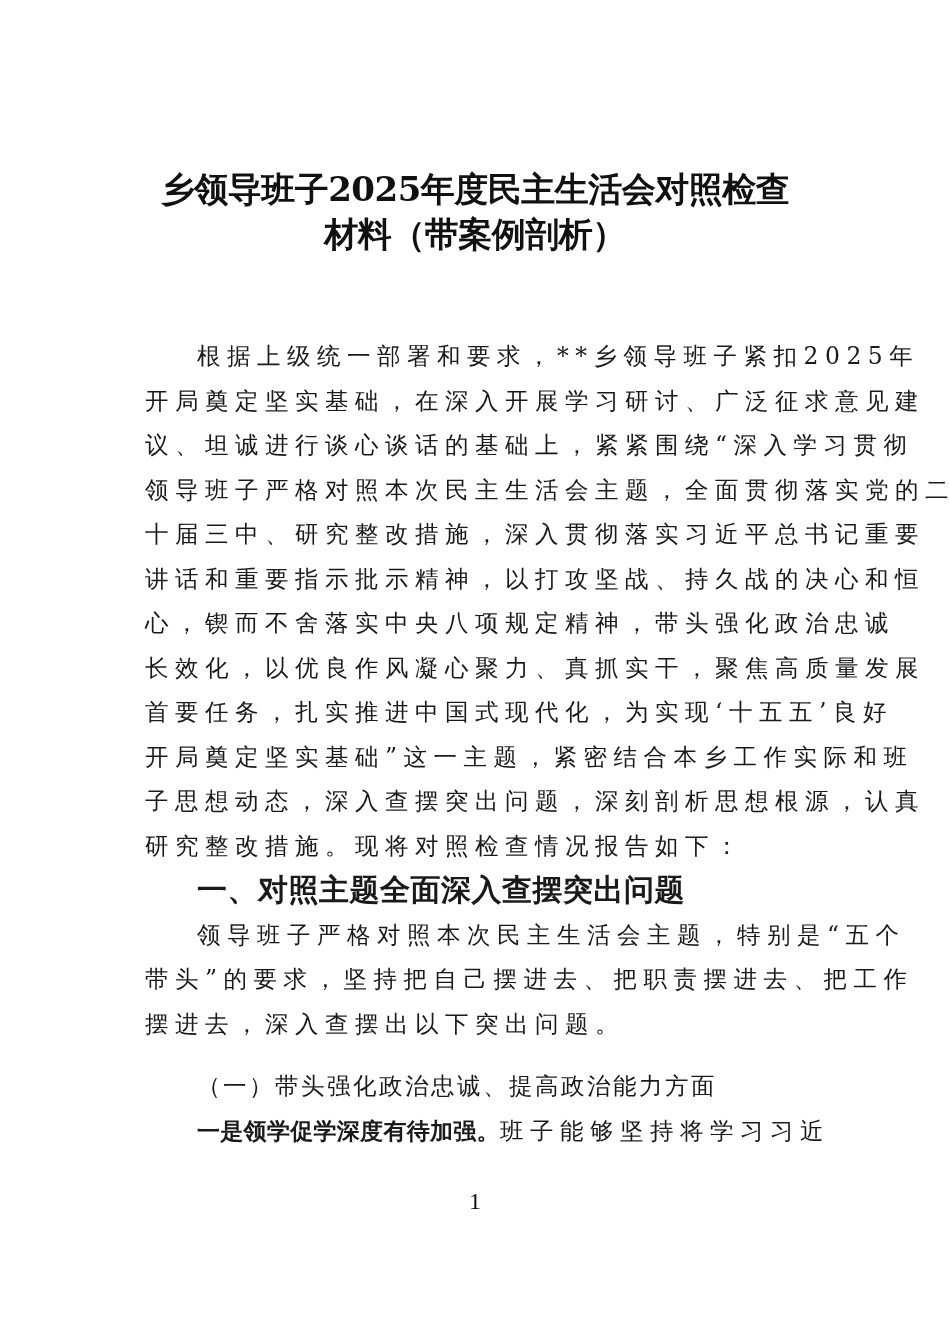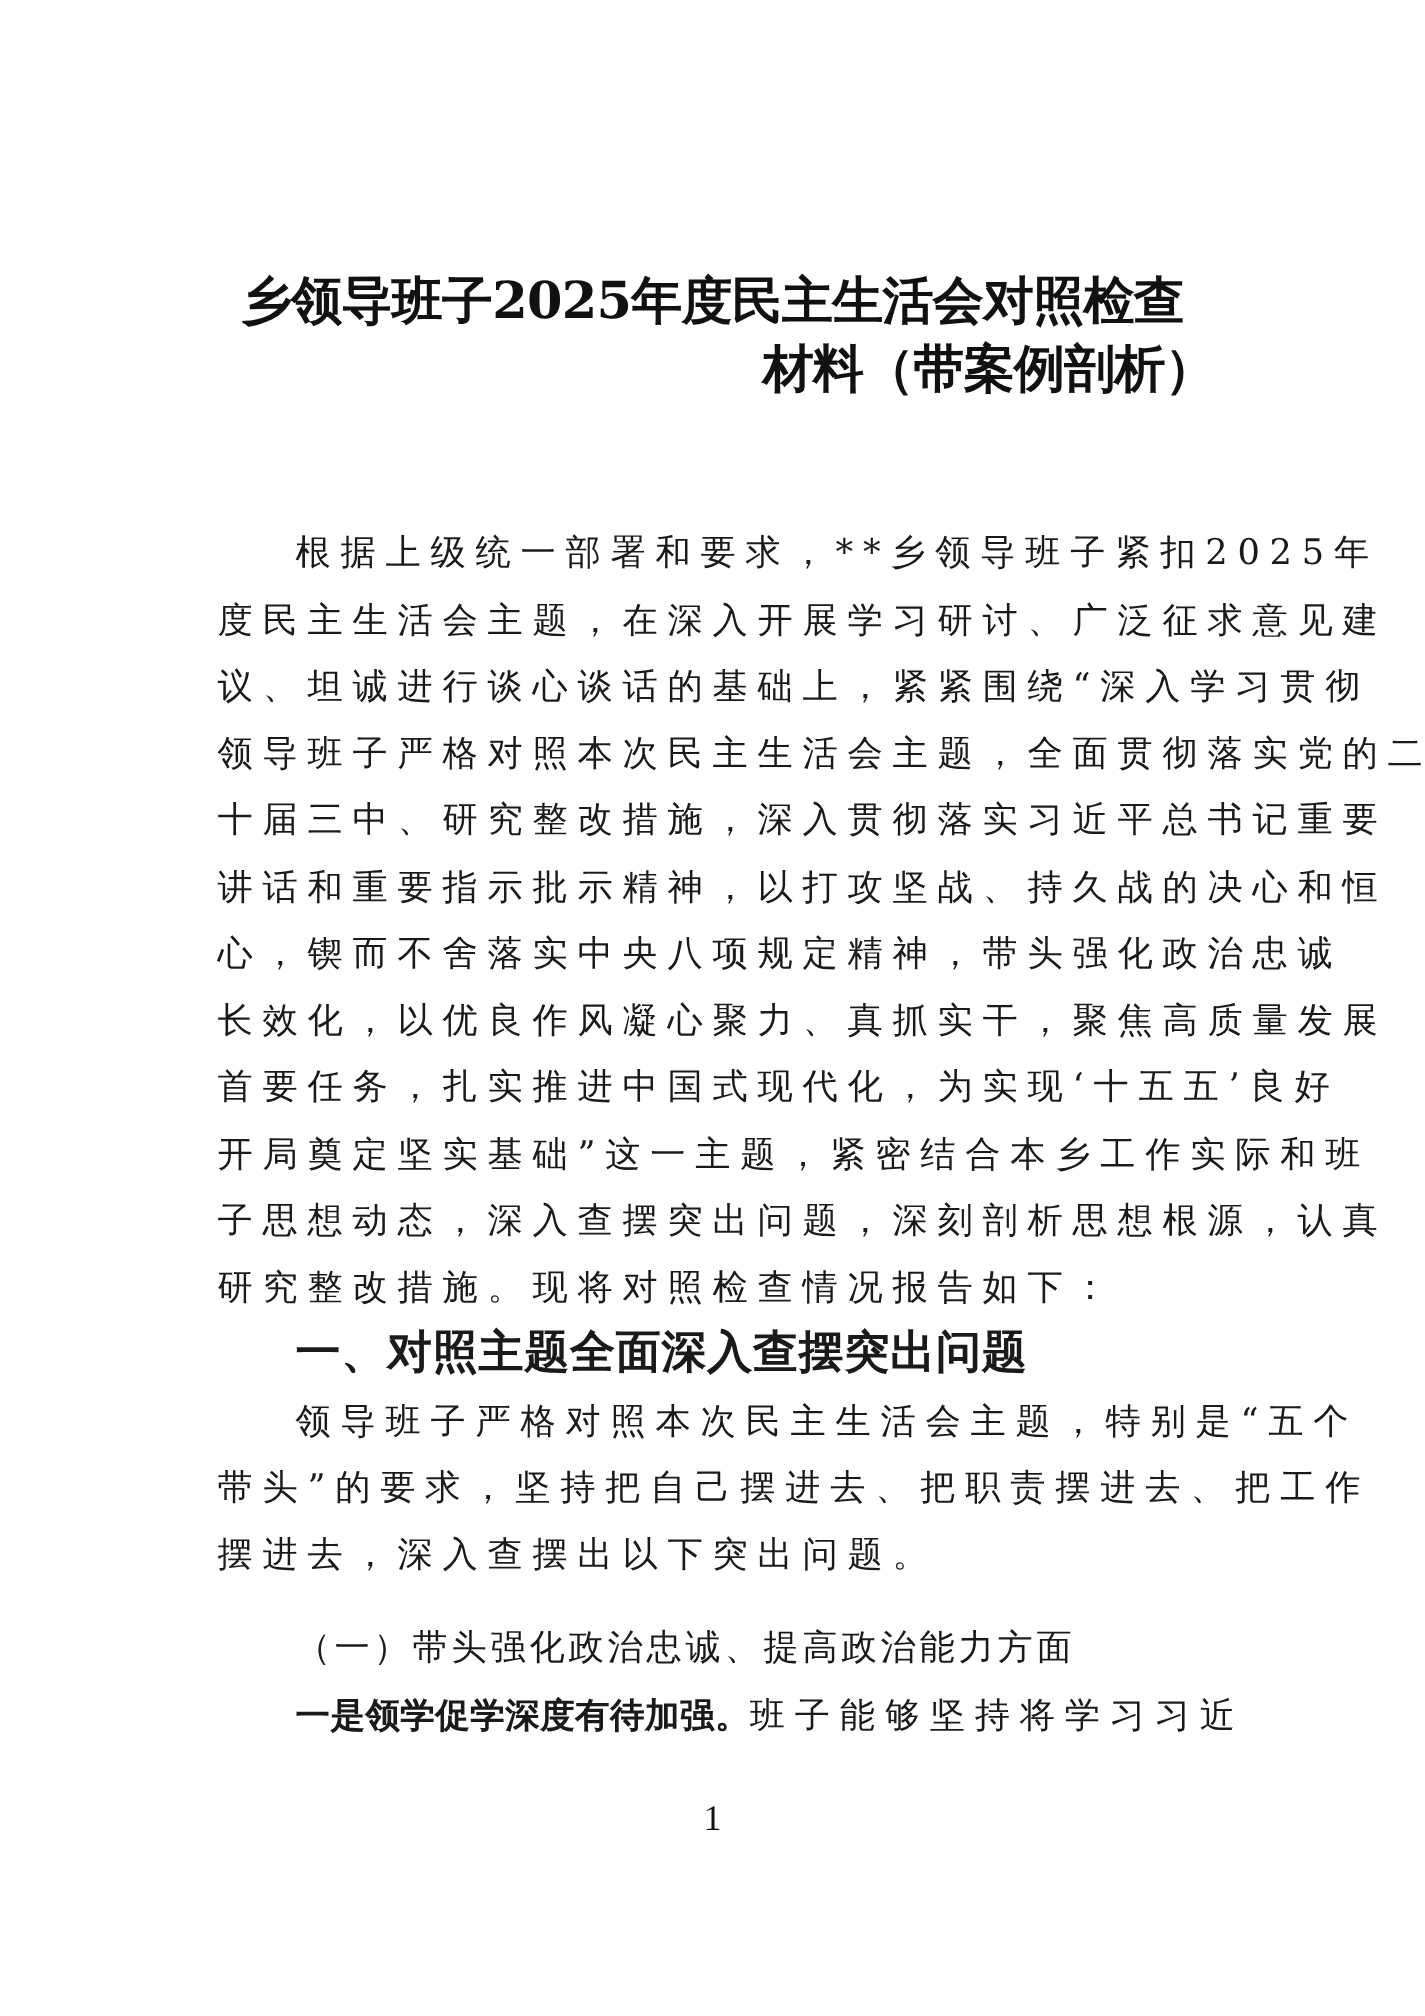--- a/index.html
+++ b/index.html
@@ -1,26 +1,26 @@
 <!DOCTYPE html>
 <html><head>
 <meta charset="utf-8">
 <style>
   html, body { margin: 0; padding: 0; background: #ffffff; }
   body { width: 950px; height: 1344px; position: relative; overflow: hidden;
          font-family: "DejaVu Serif", "Liberation Serif", serif; color: #111; }
-  .page { position: absolute; left: 0; top: 12px; width: 950px; height: 1216px; background: #fff; }
+  .page { position: absolute; left: 0; top: 0; width: 950px; height: 1216px; background: #fff; }
   .title {
     position: absolute; left: 140px; width: 670px; text-align: center;
     font-family: "DejaVu Serif", "Liberation Serif", serif;
     font-weight: bold; font-size: 34px; line-height: 34px; letter-spacing: -0.5px;
     color: #111; white-space: nowrap;
   }
   .title.l1 { top: 172px; }
-  .title.l2 { top: 217px; text-align: right; }
+  .title.l2 { top: 217px; }
   .body-block {
     position: absolute; left: 145px; width: 662px;
     font-size: 23.5px; line-height: 44.5px; letter-spacing: 6.5px;
     text-align: justify; color: #1a1a1a;
   }
   .line { display: block; white-space: nowrap; height: 44.5px; overflow: visible; }
   .heading1 { font-family: "DejaVu Sans", "Liberation Sans", sans-serif; font-weight: bold; letter-spacing: 0.5px; font-size: 30px; }
   .heading2 { letter-spacing: 2.5px; }
   .bold-lead { font-family: Liberation Mono, monospace; font-weight: bold; letter-spacing: 0.3px; font-size: 23px; }
   .indent { padding-left: 52px; }
@@ -34,21 +34,21 @@
 <body>
 
 <div class="page">
 
   <div class="title l1">乡领导班子2025年度民主生活会对照检查</div>
   <div class="title l2">材料（带案例剖析）</div>
 
   <div class="body-block" style="top:334px;">
     <div>
       <span class="line indent">根据上级统一部署和要求，**乡领导班子紧扣2025年</span>
-      <span class="line">度民主生活会主题，在深入开展学习研讨、广泛征求意见建</span>
+      <span class="line">开局奠定坚实基础，在深入开展学习研讨、广泛征求意见建</span>
       <span class="line">议、坦诚进行谈心谈话的基础上，紧紧围绕“深入学习贯彻</span>
       <span class="line">领导班子严格对照本次民主生活会主题，全面贯彻落实党的二</span>
       <span class="line">十届三中、研究整改措施，深入贯彻落实习近平总书记重要</span>
       <span class="line">讲话和重要指示批示精神，以打攻坚战、持久战的决心和恒</span>
       <span class="line">心，锲而不舍落实中央八项规定精神，带头强化政治忠诚</span>
       <span class="line">长效化，以优良作风凝心聚力、真抓实干，聚焦高质量发展</span>
       <span class="line">首要任务，扎实推进中国式现代化，为实现‘十五五’良好</span>
       <span class="line">开局奠定坚实基础”这一主题，紧密结合本乡工作实际和班</span>
       <span class="line">子思想动态，深入查摆突出问题，深刻剖析思想根源，认真</span>
       <span class="line">研究整改措施。现将对照检查情况报告如下：</span>

